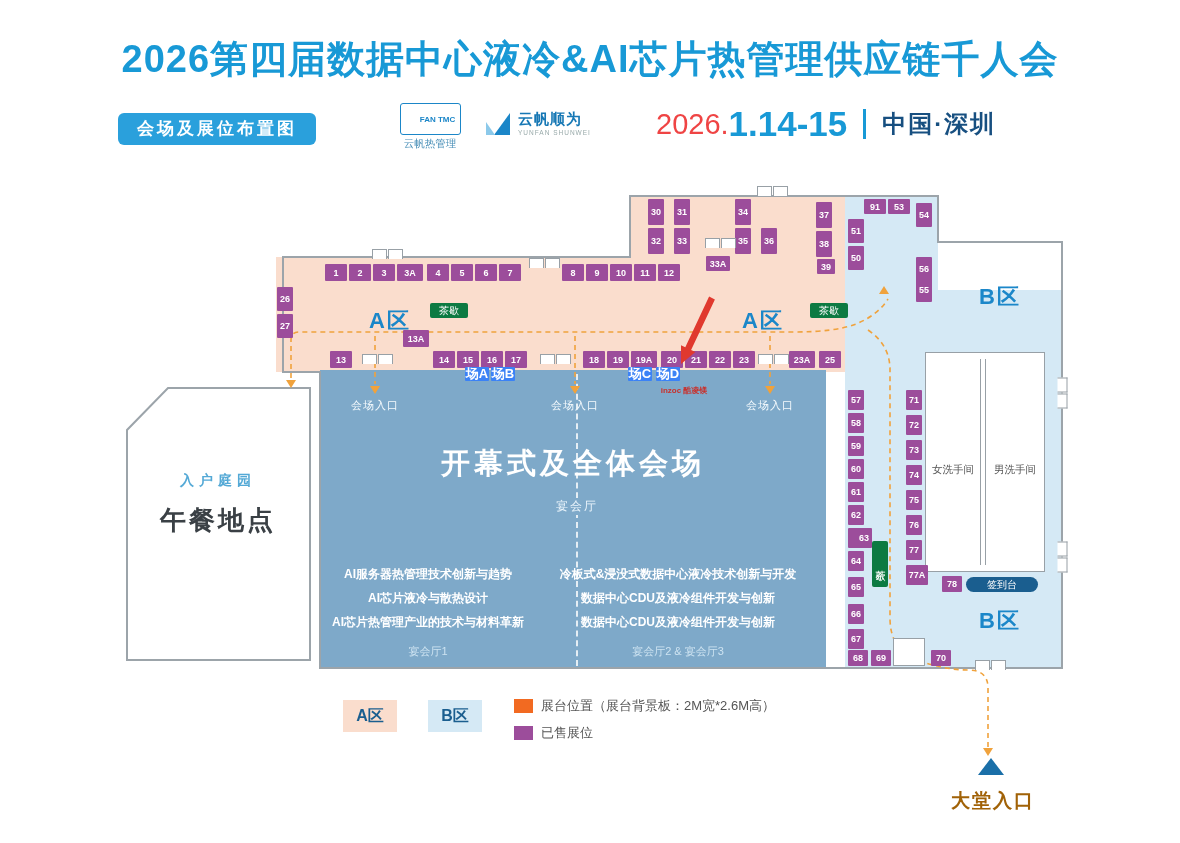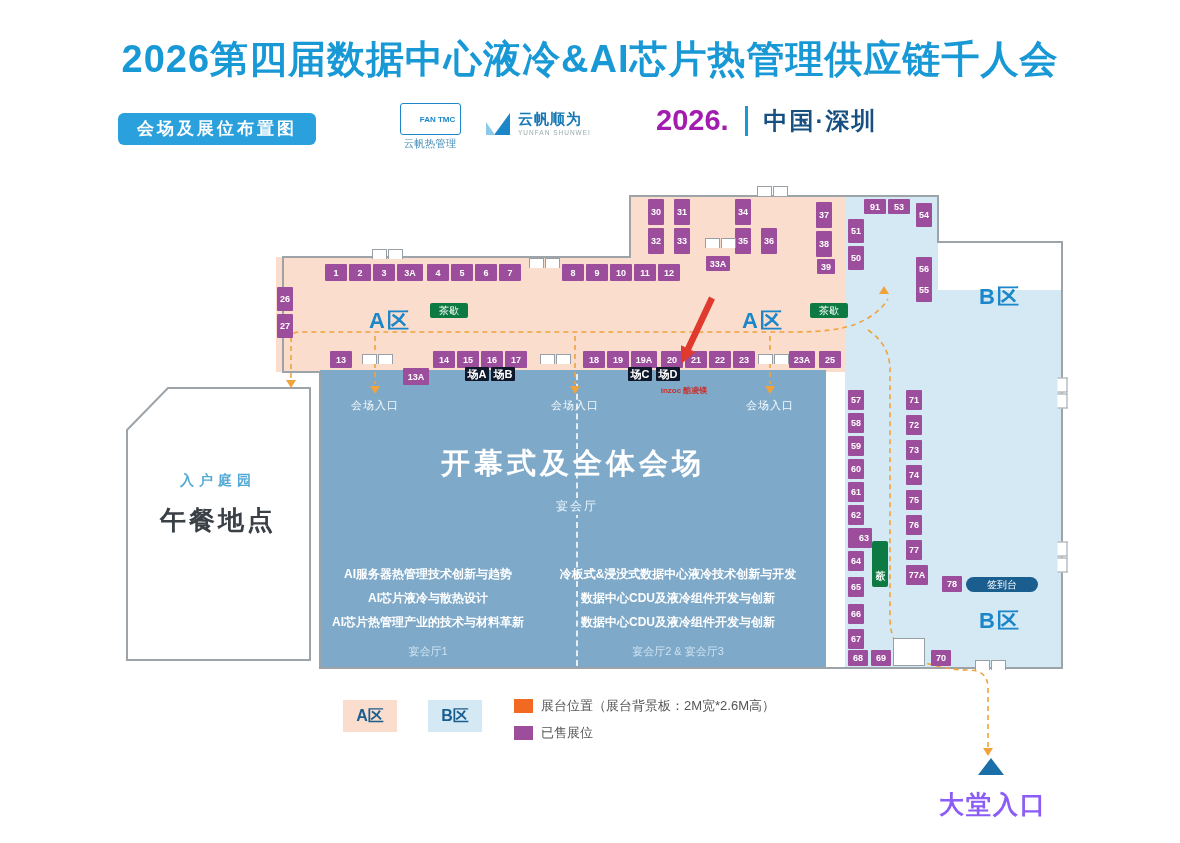--- a/index.html
+++ b/index.html
@@ -18,34 +18,34 @@
   .logo1-sub{font-size:10.5px;color:#4A90B8;margin-top:2px;}
   .logo2{left:486px;top:110px;display:flex;align-items:center;gap:6px;}
   .sail{position:relative;width:26px;height:24px;}
   .sail .s1{position:absolute;left:8px;bottom:0;width:0;height:0;
             border-bottom:22px solid #1B86C8;border-left:16px solid transparent;}
   .sail .s2{position:absolute;left:0;bottom:0;width:0;height:0;
             border-bottom:13px solid #8CC9EA;border-right:9px solid transparent;}
   .logo2-name{font-size:15px;font-weight:bold;color:#1778B5;letter-spacing:1px;}
   .logo2-sub{font-size:6.5px;color:#9aa;letter-spacing:1px;}
   .dateblock{left:656px;top:104px;display:flex;align-items:center;}
-  .date-prefix{font-size:29px;font-weight:bold;color:#a21caf;}
+  .date-prefix{font-size:29px;font-weight:normal;color:#ef4444;}
   .date-main{font-size:35px;font-weight:900;color:#1899D6;}
   .vbar{width:3px;height:30px;background:#1899D6;margin:0 16px;}
   .location{font-size:24px;font-weight:900;color:#174F80;letter-spacing:2px;}
   
   .fill{position:absolute;}
   .pink{background:#FADDCD;}
   .lblue{background:#D5E9F5;}
   .hall{background:#7EA9C9;}
   
   .booth{position:absolute;display:flex;align-items:center;justify-content:center;
          color:#fff;font-size:9px;font-weight:bold;border-radius:1px;z-index:4;}
   .booth.p{background:#9C4D9B;}
-  .booth.o{background:#0f172a;font-size:11px;}
+  .booth.o{background:#3b82f6;font-size:13px;}
   
   .zone-lbl{font-size:22px;font-weight:900;color:#1B87C9;text-align:center;letter-spacing:2px;z-index:3;}
   .tea{background:#0C7A42;color:#fff;font-size:10px;width:38px;height:15px;line-height:15px;
        text-align:center;border-radius:2px;z-index:4;}
   .tea.v{width:16px;height:46px;writing-mode:vertical-rl;line-height:16px;letter-spacing:2px;}
   .ent{color:#F4FAFD;font-size:11px;width:60px;text-align:center;letter-spacing:1px;z-index:3;}
   .hall-title{left:320px;top:444px;width:506px;text-align:center;color:#fff;font-size:29px;
               font-weight:900;letter-spacing:4px;z-index:3;}
   .hall-room{left:537px;top:498px;width:80px;text-align:center;color:#EAF4FB;font-size:12px;
              letter-spacing:2px;background:#7EA9C9;z-index:3;}
@@ -61,22 +61,22 @@
   .restroom{left:925px;top:352px;width:118px;height:218px;background:#fff;
             border:1.5px solid #98A0A6;z-index:3;}
   .restroom .mid{position:absolute;left:54px;top:6px;height:206px;width:4px;
                  border-left:1.5px solid #98A0A6;border-right:1.5px solid #98A0A6;}
   .restroom .rlbl{position:absolute;top:110px;font-size:10.5px;color:#555;text-align:center;}
   .utility{left:893px;top:638px;width:30px;height:26px;background:#fff;border:1.5px solid #98A0A6;z-index:3;}
   .checkin{left:966px;top:577px;width:72px;height:15px;background:#1A5E8F;border-radius:8px;
            color:#fff;font-size:10px;line-height:15px;text-align:center;z-index:4;}
   .lobby-tri{left:978px;top:758px;width:0;height:0;border-left:13px solid transparent;
              border-right:13px solid transparent;border-bottom:17px solid #1A6FA8;}
-  .lobby-lbl{left:938px;top:788px;width:110px;text-align:center;font-size:25px;font-weight:900;
-             color:#8b5cf6;letter-spacing:2px;}
+  .lobby-lbl{left:938px;top:788px;width:110px;text-align:center;font-size:19px;font-weight:900;
+             color:#a16207;letter-spacing:2px;}
   .legend-swatch{width:54px;height:32px;text-align:center;line-height:32px;font-size:16px;
                  font-weight:900;color:#1A5E8F;z-index:3;}
   .legend-sq{width:19px;height:14px;z-index:3;}
   .legend-note{font-size:13px;color:#555;z-index:3;}
   .sponsor{left:642px;top:385px;width:84px;text-align:center;font-size:8px;font-weight:bold;
            color:#C9302B;z-index:6;}
   .tri{width:0;height:0;border-left:5px solid transparent;border-right:5px solid transparent;
        border-top:8px solid #F0A23C;z-index:4;}
   .tri.up{border-top:none;border-bottom:8px solid #F0A23C;}
   .door{display:flex;gap:1px;z-index:5;}
@@ -121,20 +121,21 @@
         <i class="s1"></i>
         <i class="s2"></i>
       </span>
     <span>
       <div class="logo2-name">云帆顺为</div>
       <div class="logo2-sub">YUNFAN SHUNWEI</div>
     </span>
   </div>
   <div class="abs dateblock">
     <span class="date-prefix">2026.</span>
+    <span class="date-main">1.14-15</span>
     <span class="vbar"></span>
     <span class="location">中国·深圳</span>
   </div>
 
   <div class="abs zone-lbl" style="left:355px;top:306px;width:70px">A区</div>
   <div class="abs zone-lbl" style="left:728px;top:306px;width:70px">A区</div>
   <div class="abs zone-lbl" style="left:955px;top:282px;width:90px">B区</div>
   <div class="abs zone-lbl" style="left:955px;top:606px;width:90px">B区</div>
   <div class="abs tea" style="left:430px;top:303px">茶歇</div>
   <div class="abs tea" style="left:810px;top:303px">茶歇</div>
@@ -151,20 +152,25 @@
   <div class="abs topic" style="left:318px;top:614px;width:220px">AI芯片热管理产业的技术与材料革新</div>
   <div class="abs venue-room" style="left:368px;top:644px;width:120px">宴会厅1</div>
   <div class="abs topic" style="left:558px;top:566px;width:240px">冷板式&amp;浸没式数据中心液冷技术创新与开发</div>
   <div class="abs topic" style="left:558px;top:590px;width:240px">数据中心CDU及液冷组件开发与创新</div>
   <div class="abs topic" style="left:558px;top:614px;width:240px">数据中心CDU及液冷组件开发与创新</div>
   <div class="abs venue-room" style="left:608px;top:644px;width:140px">宴会厅2 &amp; 宴会厅3</div>
 
   <div class="abs garden">入户庭园</div>
   <div class="abs lunch">午餐地点</div>
 
+  <div class="abs restroom">
+    <div class="mid"></div>
+    <div class="rlbl" style="left:0;width:54px">女洗手间</div>
+    <div class="rlbl" style="left:60px;width:58px">男洗手间</div>
+  </div>
   <div class="abs utility"></div>
   <div class="abs checkin">签到台</div>
 
   <div class="abs lobby-tri"></div>
   <div class="abs lobby-lbl">大堂入口</div>
 
   <div class="abs door" style="left:372px;top:249px">
       <i></i>
       <i></i>
     </div>
@@ -229,21 +235,21 @@
       <div class="booth p" style="left: 475px; top: 264px; width: 22px; height: 17px;">6</div>
       <div class="booth p" style="left: 499px; top: 264px; width: 22px; height: 17px;">7</div>
       <div class="booth p" style="left: 562px; top: 264px; width: 22px; height: 17px;">8</div>
       <div class="booth p" style="left: 586px; top: 264px; width: 22px; height: 17px;">9</div>
       <div class="booth p" style="left: 610px; top: 264px; width: 22px; height: 17px;">10</div>
       <div class="booth p" style="left: 634px; top: 264px; width: 22px; height: 17px;">11</div>
       <div class="booth p" style="left: 658px; top: 264px; width: 22px; height: 17px;">12</div>
       <div class="booth p" style="left: 277px; top: 287px; width: 16px; height: 24px;">26</div>
       <div class="booth p" style="left: 277px; top: 314px; width: 16px; height: 24px;">27</div>
       <div class="booth p" style="left: 330px; top: 351px; width: 22px; height: 17px;">13</div>
-      <div class="booth p" style="left: 403px; top: 368px; width: 26px; height: 17px;">13A</div>
+      <div class="booth p" style="left: 403px; top: 330px; width: 26px; height: 17px;">13A</div>
       <div class="booth p" style="left: 433px; top: 351px; width: 22px; height: 17px;">14</div>
       <div class="booth p" style="left: 457px; top: 351px; width: 22px; height: 17px;">15</div>
       <div class="booth p" style="left: 481px; top: 351px; width: 22px; height: 17px;">16</div>
       <div class="booth p" style="left: 505px; top: 351px; width: 22px; height: 17px;">17</div>
       <div class="booth p" style="left: 583px; top: 351px; width: 22px; height: 17px;">18</div>
       <div class="booth p" style="left: 607px; top: 351px; width: 22px; height: 17px;">19</div>
       <div class="booth p" style="left: 631px; top: 351px; width: 26px; height: 17px;">19A</div>
       <div class="booth p" style="left: 661px; top: 351px; width: 22px; height: 17px;">20</div>
       <div class="booth p" style="left: 685px; top: 351px; width: 22px; height: 17px;">21</div>
       <div class="booth p" style="left: 709px; top: 351px; width: 22px; height: 17px;">22</div>

